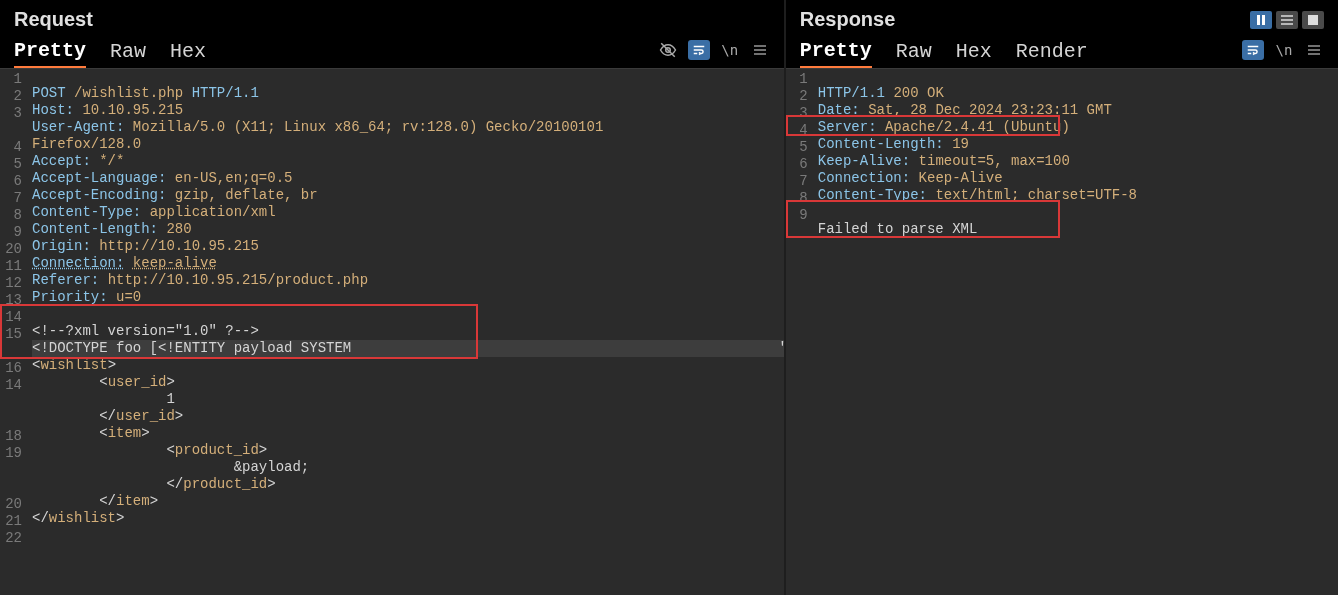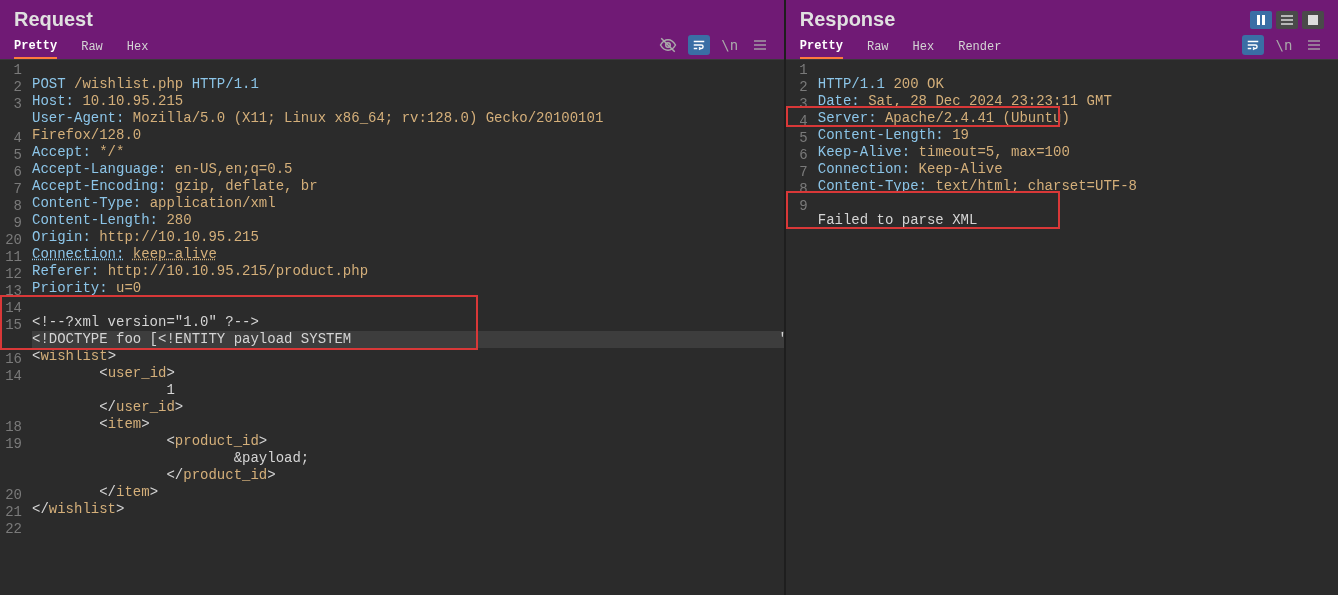--- a/index.html
+++ b/index.html
@@ -10,21 +10,21 @@
     color: #d4d4d4;
     width: 1338px;
     height: 595px;
     display: flex;
     overflow: hidden;
   }
   .panel {
     flex: 1;
     display: flex;
     flex-direction: column;
-    background: #701a75;
+    background: #000000;
     position: relative;
   }
   .panel.left { border-right: 2px solid #1e1e1e; }
   .header-row {
     display: flex;
     align-items: center;
     padding: 8px 14px 4px 14px;
     justify-content: space-between;
   }
   .panel-title {
@@ -54,21 +54,21 @@
     display: flex;
     align-items: center;
     padding: 0 14px;
     gap: 24px;
     border-bottom: 1px solid #3a3a3a;
     position: relative;
   }
   .tab {
     color: #d4d4d4;
     font-family: "Courier New", monospace;
-    font-size: 12px;
+    font-size: 20px;
     padding: 4px 0;
     cursor: pointer;
   }
   .tab.active {
     color: #ffffff;
     border-bottom: 2px solid #ff7b3d;
     font-weight: bold;
   }
   .tab-icons {
     margin-left: auto;

